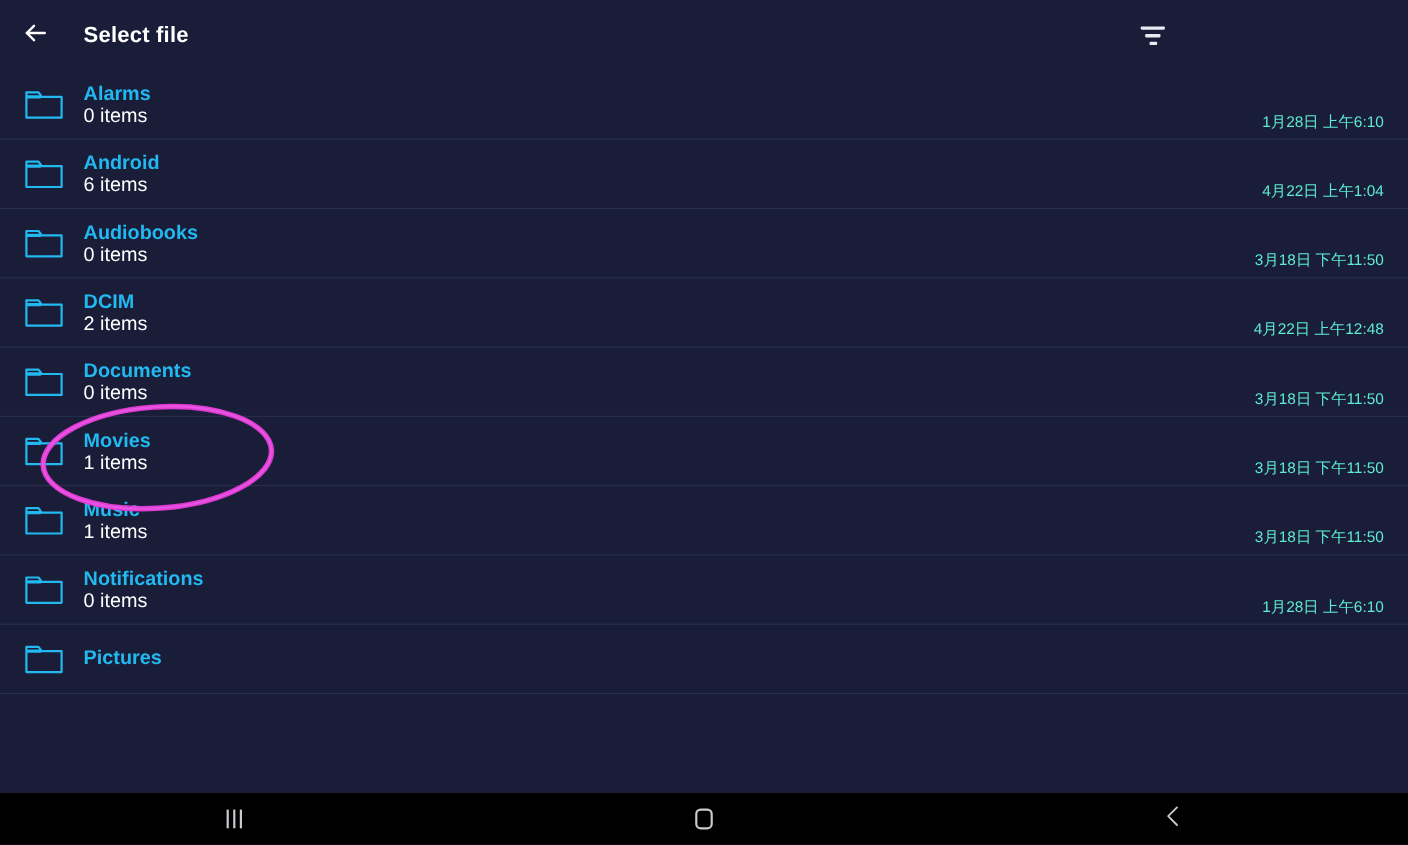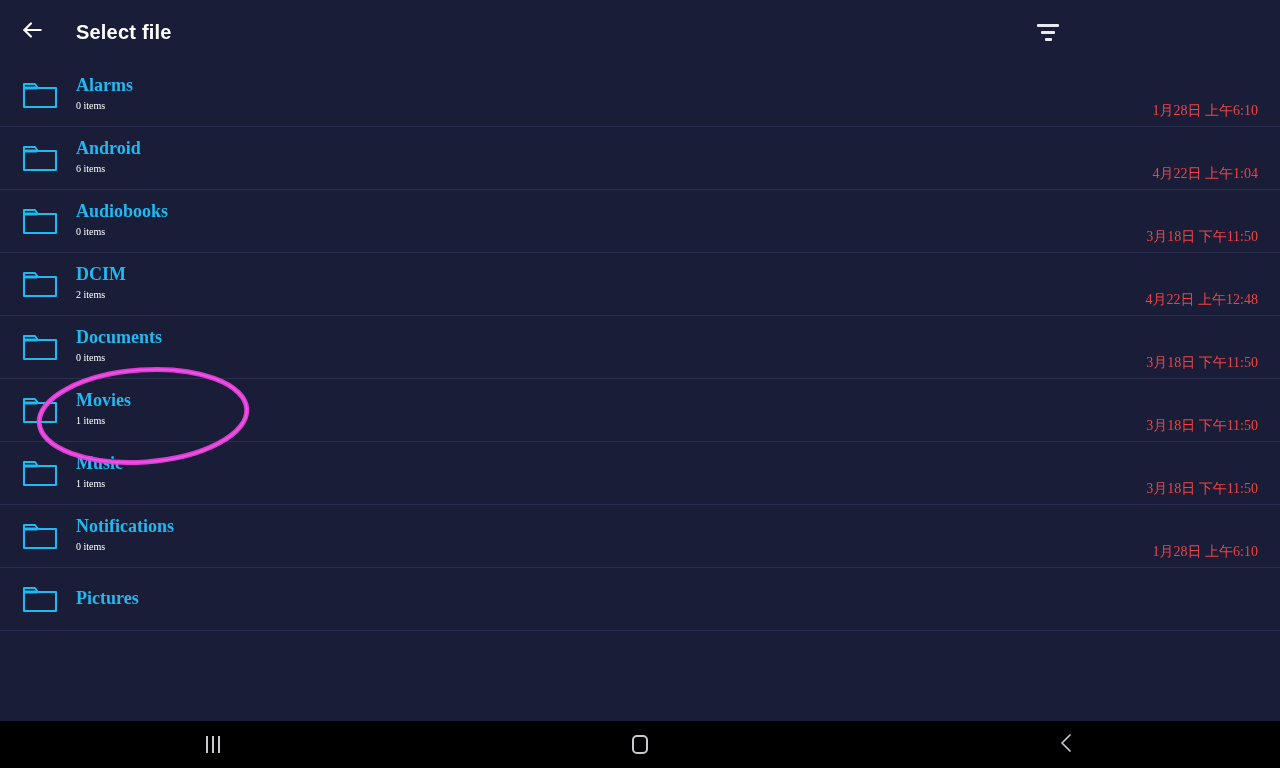--- a/index.html
+++ b/index.html
@@ -77,21 +77,20 @@
 
   
   #list-viewport {
     position: absolute;
     left: 0;
     top: 64px;
     width: 1280px;
     height: 592px;
     overflow: hidden;
     background: #191d38;
-    font-family: Liberation Serif, serif;
   }
   #file-list {
     position: relative;
     width: 1280px;
   }
   .row {
     position: relative;
     height: 63px;
     box-sizing: border-box;
     border-bottom: 1px solid #2a2f50;
@@ -123,26 +122,26 @@
   }
   .row-name {
     color: #22b8f0;
     font-size: 18px;
     font-weight: bold;
     line-height: 22px;
     white-space: nowrap;
   }
   .row-sub {
     color: #ffffff;
-    font-size: 10px;
+    font-size: 18px;
     line-height: 19px;
     white-space: nowrap;
   }
   .row-date {
-    color: #ef4444;
+    color: #5eead4;
     font-size: 14px;
     white-space: nowrap;
     align-self: flex-end;
     padding-bottom: 6px;
   }
 
   
   #annotation {
     position: absolute;
     left: 30px;

